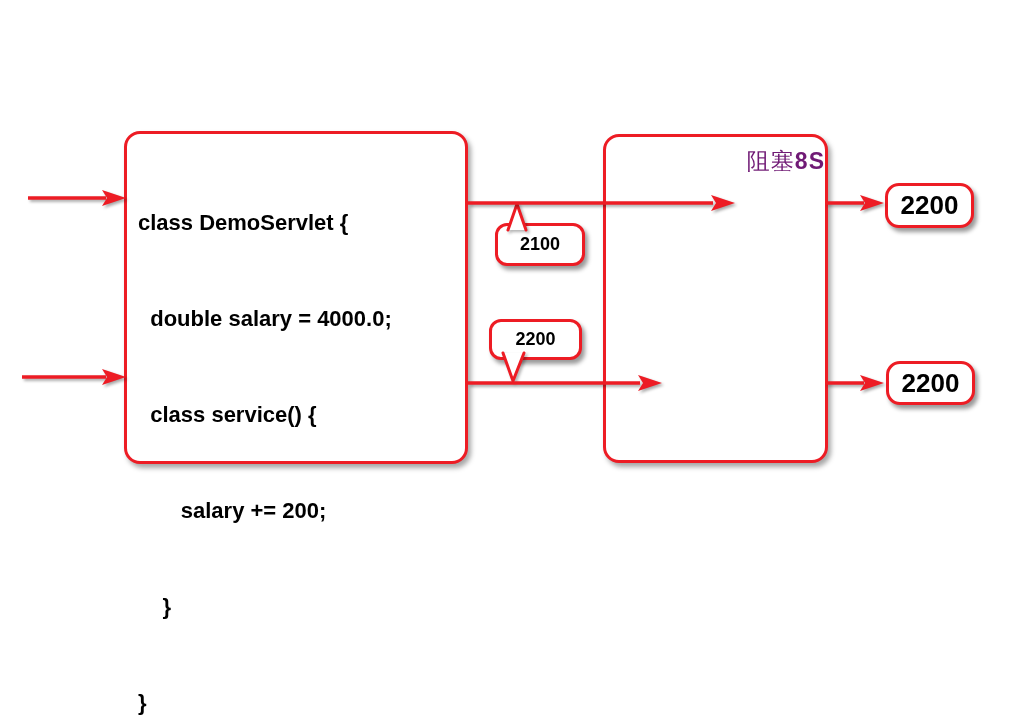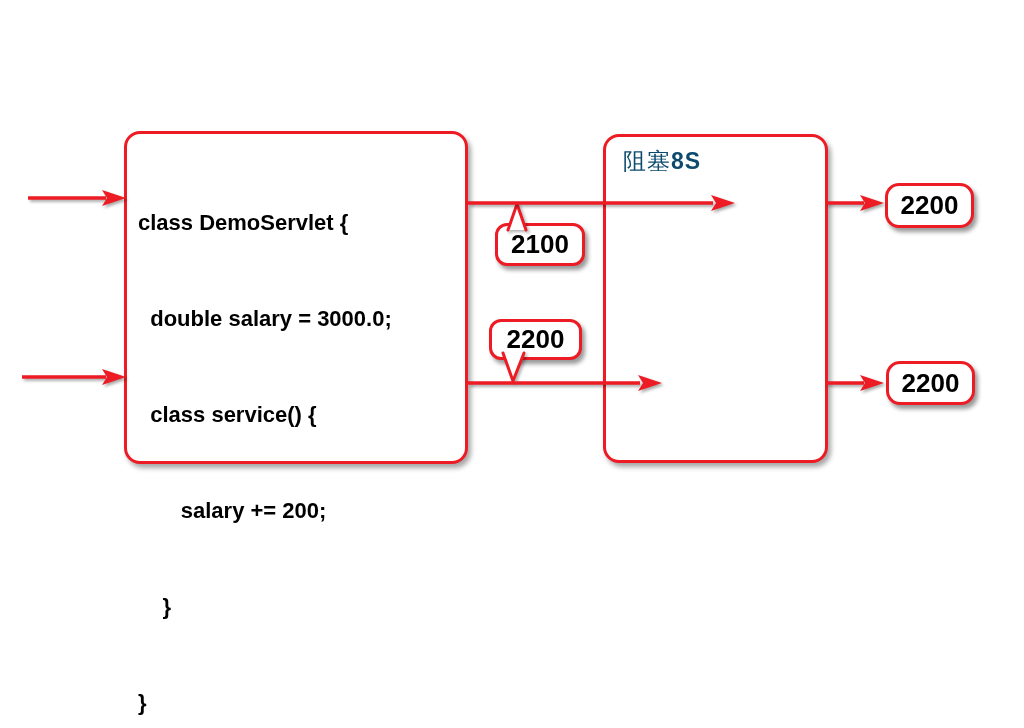--- a/index.html
+++ b/index.html
@@ -14,31 +14,31 @@
     box-sizing:border-box;
   }
   #codeBox{left:124px;top:131px;width:344px;height:333px;border-radius:16px;}
   .code{
     position:absolute;left:11px;top:9px;
     font-size:22px;font-weight:bold;line-height:32px;
     white-space:pre;color:#000;
   }
   #blockBox{left:603px;top:134px;width:225px;height:329px;border-radius:16px;}
   .block-title{
-    position:absolute;top:9px;left:0;width:100%;text-align:left;
-    font-size:23px;color:#0c4a6e;letter-spacing:1px;margin-left:17px;
+    position:absolute;top:9px;left:0;width:100%;text-align:right;
+    font-size:23px;color:#701a75;letter-spacing:1px;
   }
   .block-title .cn{font-family:"Liberation Serif","DejaVu Serif",serif;font-weight:normal;}
   .block-title .en{font-family:"Liberation Sans",sans-serif;font-weight:bold;}
   .callout{
     position:absolute;background:#ffffff;
     border:3px solid var(--red,#ed1c24);border-radius:12px;
     box-shadow:3px 4px 4px rgba(0,0,0,0.4);
     display:flex;align-items:center;justify-content:center;
-    font-size:26px;font-weight:bold;color:#000;box-sizing:border-box;
+    font-size:18px;font-weight:bold;color:#000;box-sizing:border-box;
   }
   #callout2100{left:495px;top:223px;width:90px;height:43px;}
   #callout2200{left:489px;top:319px;width:93px;height:41px;}
   .result{
     position:absolute;background:#ffffff;
     border:3px solid var(--red,#ed1c24);border-radius:14px;
     box-shadow:3px 4px 4px rgba(0,0,0,0.4);
     display:flex;align-items:center;justify-content:center;
     font-size:26px;font-weight:bold;color:#000;box-sizing:border-box;
   }
@@ -55,21 +55,21 @@
   }
 </style>
 </head>
 <body>
 
 <div class="stage">
 
   <div class="rbox" id="codeBox">
     <div class="code">
       <div>class DemoServlet {</div>
-      <div>  double salary = 3000.0;</div>
+      <div>  double salary = 4000.0;</div>
       <div>  class service() {</div>
       <div>       salary += 200;</div>
       <div>    }</div>
       <div>}</div>
     </div>
   </div>
 
   <div class="rbox" id="blockBox">
     <div class="block-title">
       <span class="cn">阻塞</span><span class="en">8S</span>

